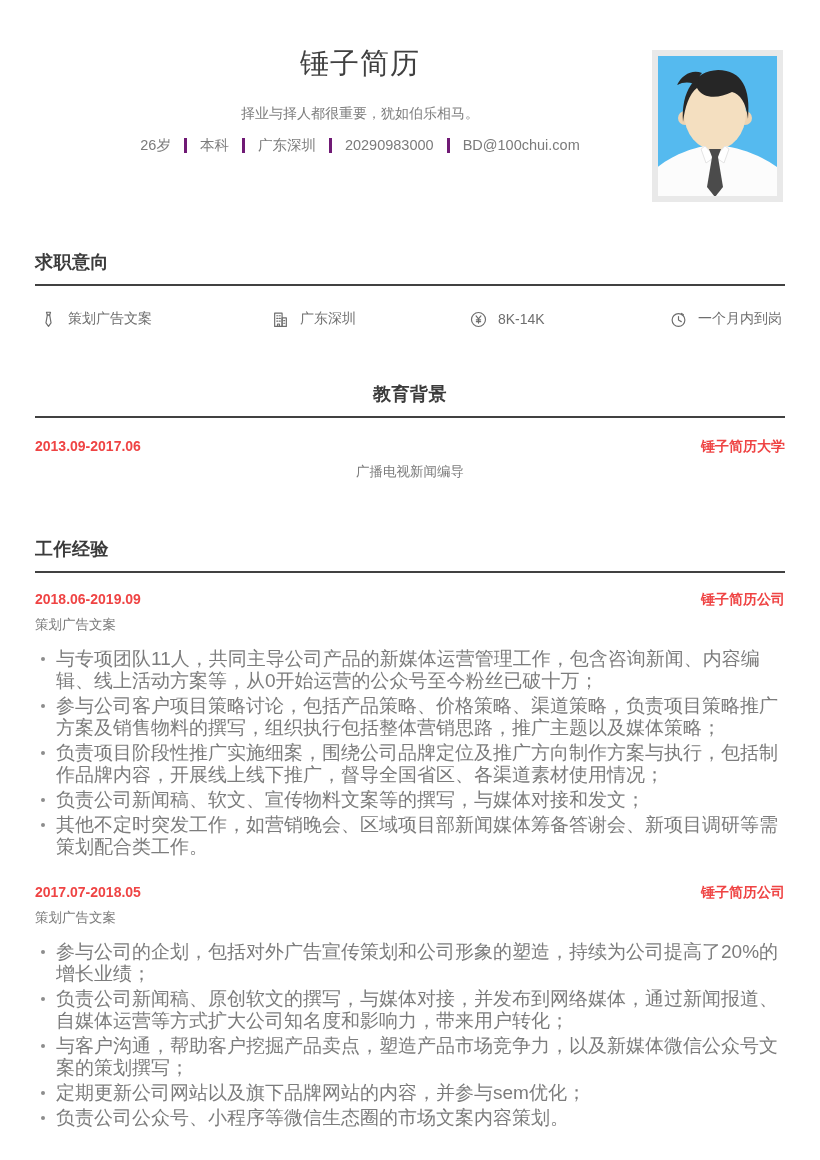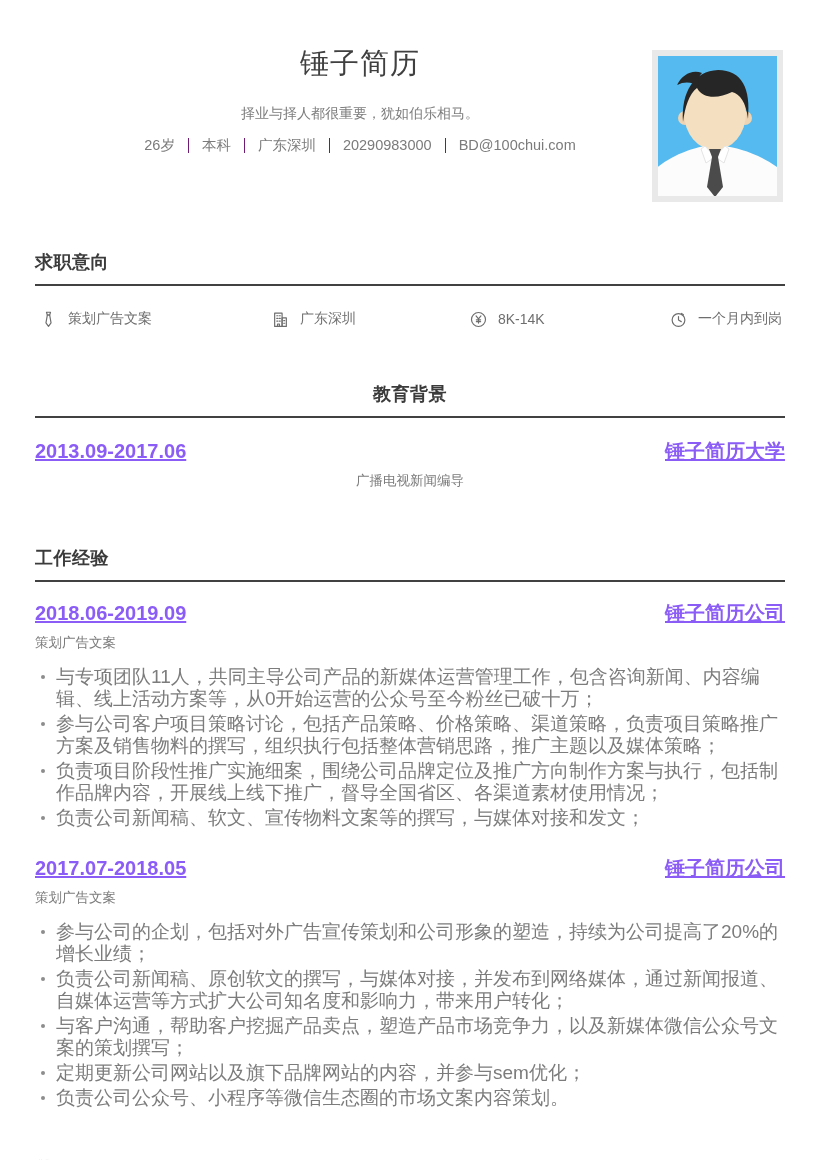--- a/index.html
+++ b/index.html
@@ -11,41 +11,41 @@
   }
   .page { padding: 0 35px; position: relative; }
 
   
   .header { position: relative; height: 208px; padding-top: 46px; }
   .header-text { width: 650px; text-align: center; }
   .resume-title { font-size: 29px; font-weight: 400; color: #404040; letter-spacing: 1px; line-height: 1.2; }
   .resume-subtitle { margin-top: 24px; font-size: 14px; color: #7d7d7d; }
   .info-line { margin-top: 14px; font-size: 14.5px; color: #7b7b7b; }
   .info-item { display: inline-block; padding: 0 13px; line-height: 15px; }
-  .info-item + .info-item { border-left: 1px solid #701a75; }
+  .info-item + .info-item { border-left: 3px solid #701a75; }
 
   .photo-frame {
     position: absolute; top: 50px; right: 2px;
     width: 131px; height: 152px; background: #e9e9e9; padding: 6px;
   }
   .photo-frame svg { display: block; }
 
   
   .section-heading { font-size: 18px; font-weight: 700; color: #3b3b3b; letter-spacing: 0.5px; }
   .section-rule { border: none; border-top: 2px solid #414141; margin-top: 10px; }
 
   .section-intention { margin-top: 42px; }
   .intent-row { display: grid; grid-template-columns: 232px 198px 200px 1fr; margin-top: 24px; padding-left: 5px; }
   .intent-item { display: flex; align-items: center; gap: 11px; font-size: 14px; color: #6e6e6e; }
   .intent-item svg { flex: 0 0 auto; }
 
   .section-education { margin-top: 54px; text-align: center; }
   .entry { margin-top: 20px; }
   .entry-head { display: flex; justify-content: space-between; align-items: baseline; }
-  .entry-period, .entry-org { font-size: 20px; font-weight: 700; color: #8b5cf6; text-decoration: underline; }
+  .entry-period, .entry-org { font-size: 14px; font-weight: 700; color: #ef4444; }
   .entry-sub { margin-top: 7px; font-size: 13.5px; color: #7c7c7c; }
 
   .section-work { margin-top: 56px; }
   .job { margin-top: 18px; }
   .job + .job { margin-top: 26px; }
 
   ul.bullets { list-style: none; margin-top: 14px; }
   li.bullet-item {
     position: relative; padding-left: 21px;
     font-size: 19px; color: #7c7c7c; line-height: 22px; margin-bottom: 3px;
@@ -161,20 +161,21 @@
       <div class="entry-head">
         <span class="entry-period">2018.06-2019.09</span>
         <span class="entry-org">锤子简历公司</span>
       </div>
       <div class="entry-sub">策划广告文案</div>
       <ul class="bullets">
           <li class="bullet-item">与专项团队11人，共同主导公司产品的新媒体运营管理工作，包含咨询新闻、内容编辑、线上活动方案等，从0开始运营的公众号至今粉丝已破十万；</li>
           <li class="bullet-item">参与公司客户项目策略讨论，包括产品策略、价格策略、渠道策略，负责项目策略推广方案及销售物料的撰写，组织执行包括整体营销思路，推广主题以及媒体策略；</li>
           <li class="bullet-item">负责项目阶段性推广实施细案，围绕公司品牌定位及推广方向制作方案与执行，包括制作品牌内容，开展线上线下推广，督导全国省区、各渠道素材使用情况；</li>
           <li class="bullet-item">负责公司新闻稿、软文、宣传物料文案等的撰写，与媒体对接和发文；</li>
+          <li class="bullet-item">其他不定时突发工作，如营销晚会、区域项目部新闻媒体筹备答谢会、新项目调研等需策划配合类工作。</li>
         </ul>
     </div>
 
     <div class="job">
       <div class="entry-head">
         <span class="entry-period">2017.07-2018.05</span>
         <span class="entry-org">锤子简历公司</span>
       </div>
       <div class="entry-sub">策划广告文案</div>
       <ul class="bullets">

